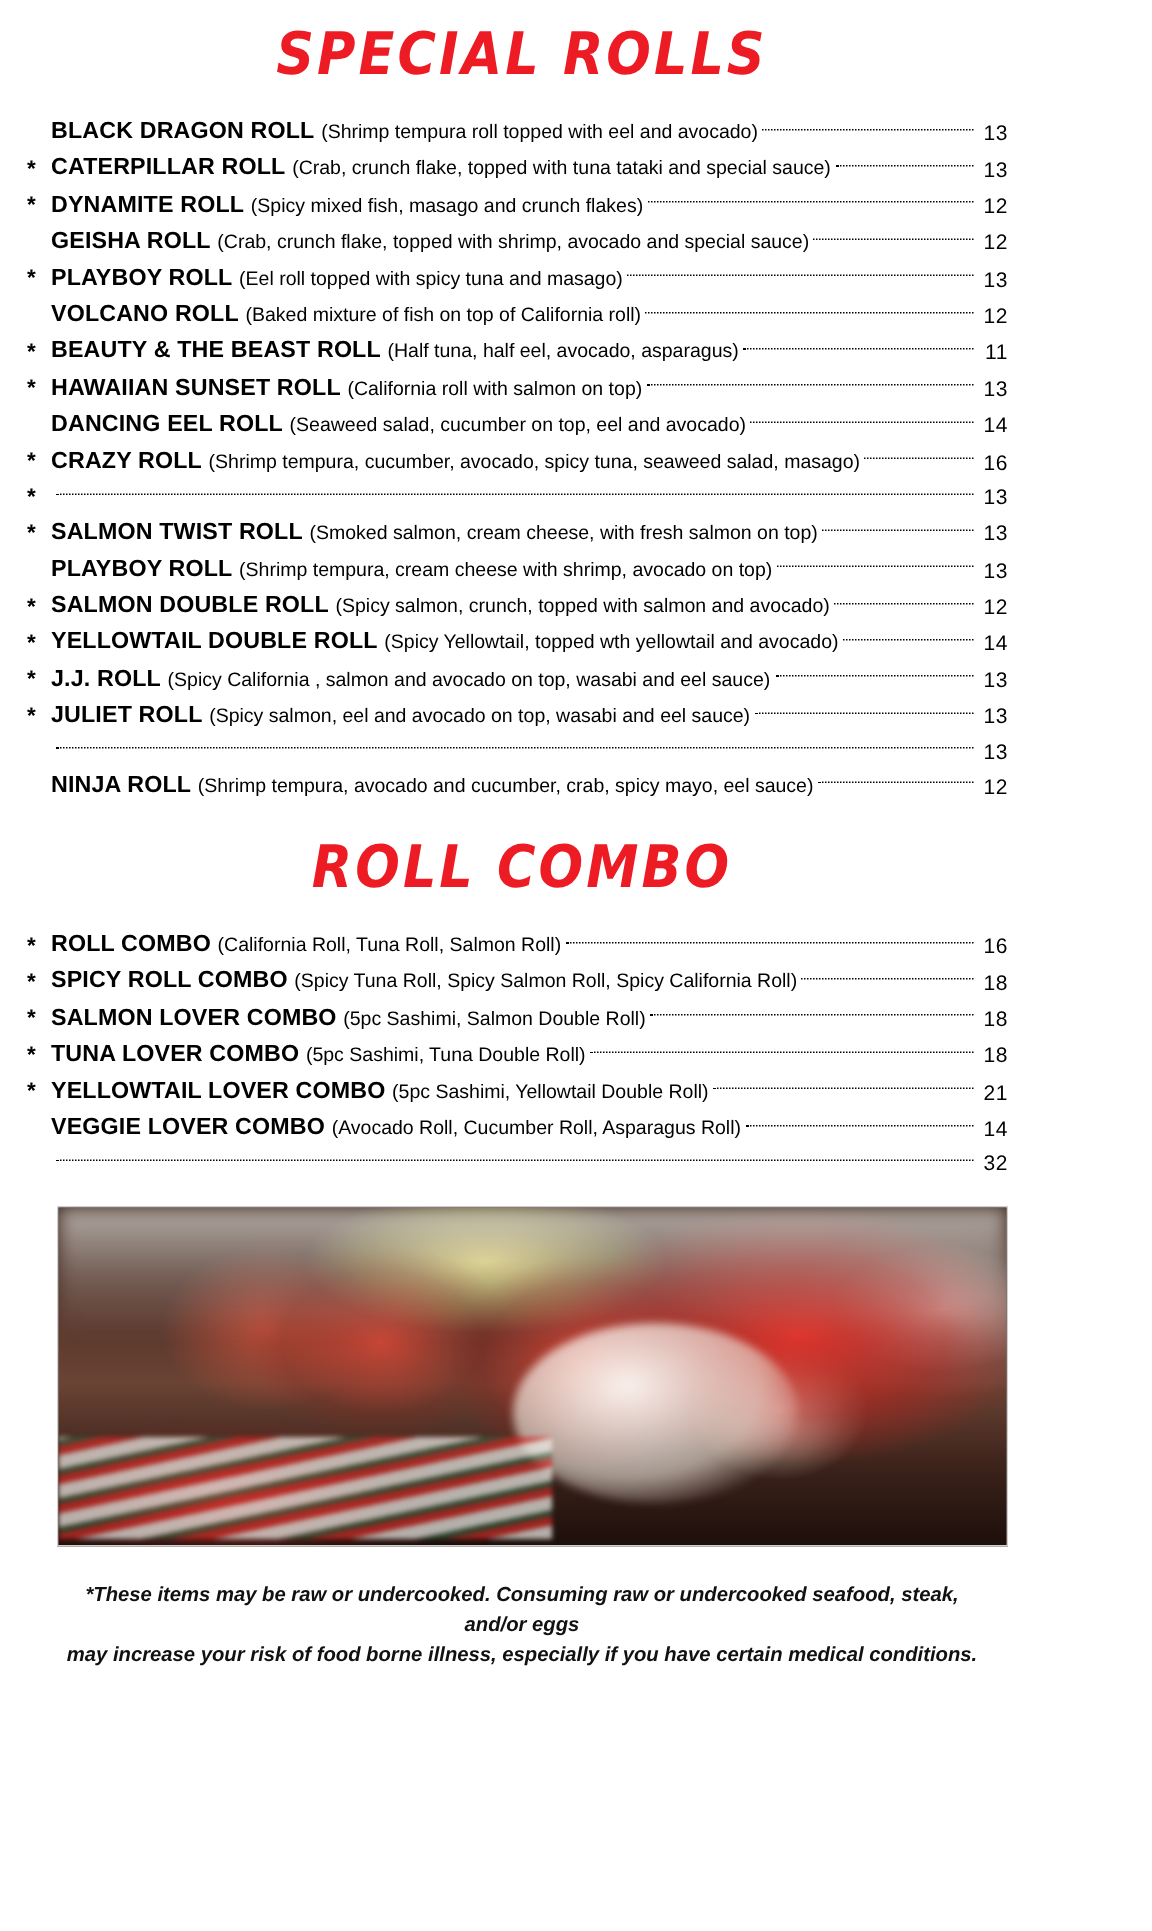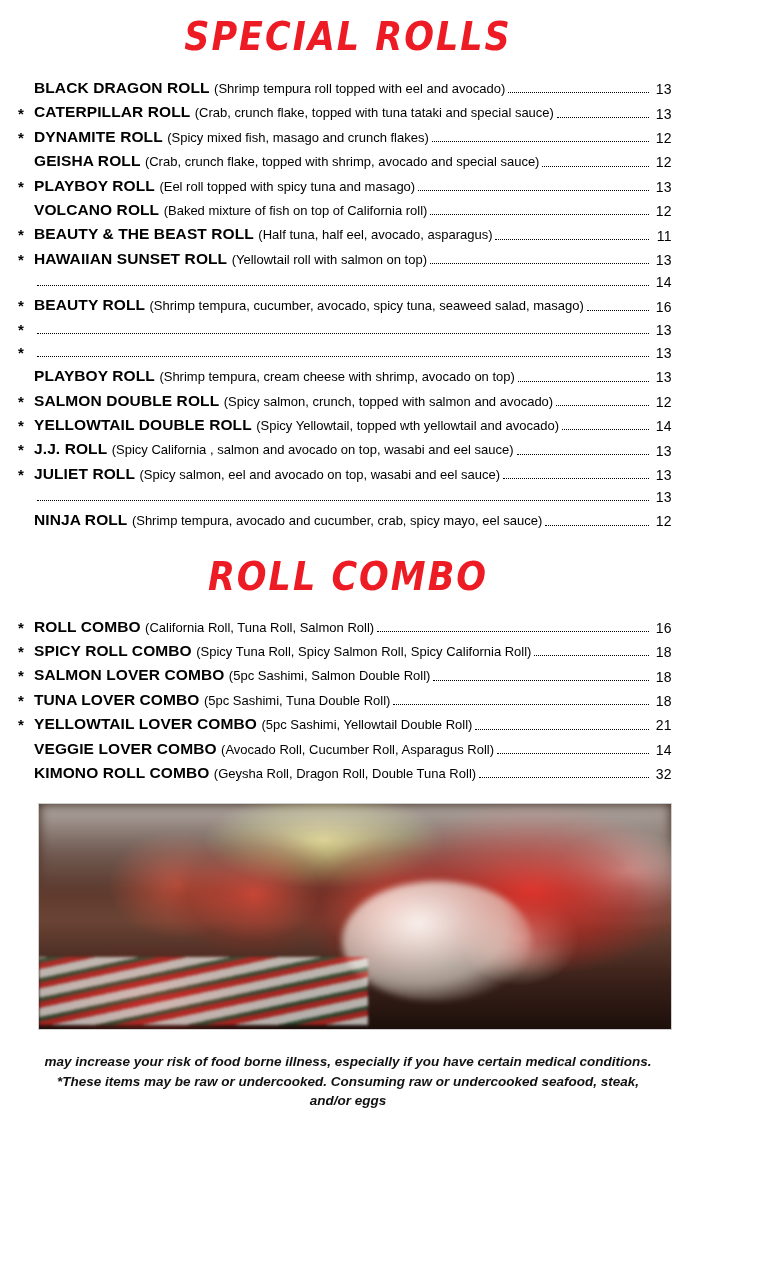--- a/index.html
+++ b/index.html
@@ -54,21 +54,21 @@
   #special-list {
     margin-top: 20px;
   }
 
   #combo-list {
     margin-top: 20px;
   }
 
   .menu-row {
     display: flex;
-    align-items: flex-end;
+    align-items: center;
     width: 100%;
     padding: 3px 0;
     line-height: 1.15;
   }
 
   .star {
     width: 16px;
     flex: 0 0 16px;
     font-size: 15px;
     font-weight: bold;
@@ -218,42 +218,44 @@
         <span class="price">12</span>
       </li>
       <li class="menu-row">
         <span class="star">*</span>
         <span class="item-text"><span class="item-name">BEAUTY &amp; THE BEAST ROLL</span> <span class="item-desc">(Half tuna, half eel, avocado, asparagus)</span></span>
         <span class="dots"></span>
         <span class="price">11</span>
       </li>
       <li class="menu-row">
         <span class="star">*</span>
-        <span class="item-text"><span class="item-name">HAWAIIAN SUNSET ROLL</span> <span class="item-desc">(Yellowtail roll with salmon on top)</span></span>
-        <span class="dots"></span>
-        <span class="price">13</span>
-      </li>
-      <li class="menu-row">
-        <span class="star"></span>
+        <span class="item-text"><span class="item-name">HAWAIIAN SUNSET ROLL</span> <span class="item-desc">(California roll with salmon on top)</span></span>
+        <span class="dots"></span>
+        <span class="price">13</span>
+      </li>
+      <li class="menu-row">
+        <span class="star"></span>
+        <span class="item-text"><span class="item-name">DANCING EEL ROLL</span> <span class="item-desc">(Seaweed salad, cucumber on top, eel and avocado)</span></span>
         <span class="dots"></span>
         <span class="price">14</span>
       </li>
       <li class="menu-row">
         <span class="star">*</span>
-        <span class="item-text"><span class="item-name">BEAUTY ROLL</span> <span class="item-desc">(Shrimp tempura, cucumber, avocado, spicy tuna, seaweed salad, masago)</span></span>
+        <span class="item-text"><span class="item-name">CRAZY ROLL</span> <span class="item-desc">(Shrimp tempura, cucumber, avocado, spicy tuna, seaweed salad, masago)</span></span>
         <span class="dots"></span>
         <span class="price">16</span>
       </li>
       <li class="menu-row">
         <span class="star">*</span>
         <span class="dots"></span>
         <span class="price">13</span>
       </li>
       <li class="menu-row">
         <span class="star">*</span>
+        <span class="item-text"><span class="item-name">SALMON TWIST ROLL</span> <span class="item-desc">(Smoked salmon, cream cheese, with fresh salmon on top)</span></span>
         <span class="dots"></span>
         <span class="price">13</span>
       </li>
       <li class="menu-row">
         <span class="star"></span>
         <span class="item-text"><span class="item-name">PLAYBOY ROLL</span> <span class="item-desc">(Shrimp tempura, cream cheese with shrimp, avocado on top)</span></span>
         <span class="dots"></span>
         <span class="price">13</span>
       </li>
       <li class="menu-row">
@@ -327,31 +329,30 @@
         <span class="price">21</span>
       </li>
       <li class="menu-row">
         <span class="star"></span>
         <span class="item-text"><span class="item-name">VEGGIE LOVER COMBO</span> <span class="item-desc">(Avocado Roll, Cucumber Roll, Asparagus Roll)</span></span>
         <span class="dots"></span>
         <span class="price">14</span>
       </li>
       <li class="menu-row">
         <span class="star"></span>
-        <span class="item-text"><span class="item-name">KIMONO ROLL COMBO</span> <span class="item-desc">(Geysha Roll, Dragon Roll, Double Tuna Roll)</span></span>
         <span class="dots"></span>
         <span class="price">32</span>
       </li>
     </ul>
 
   <div class="photo-wrap">
     <div class="photo"></div>
     <div class="photo-plate"></div>
     <div class="photo-rice"></div>
     <div class="photo-sticks"></div>
   </div>
 
   <div class="footer-note">
+    <div>*These items may be raw or undercooked.  Consuming raw or undercooked seafood, steak, and/or eggs</div>
     <div>may increase your risk of food borne illness, especially if you have certain medical conditions.</div>
-    <div>*These items may be raw or undercooked.  Consuming raw or undercooked seafood, steak, and/or eggs</div>
   </div>
 
 </div>
 
 </body></html>

